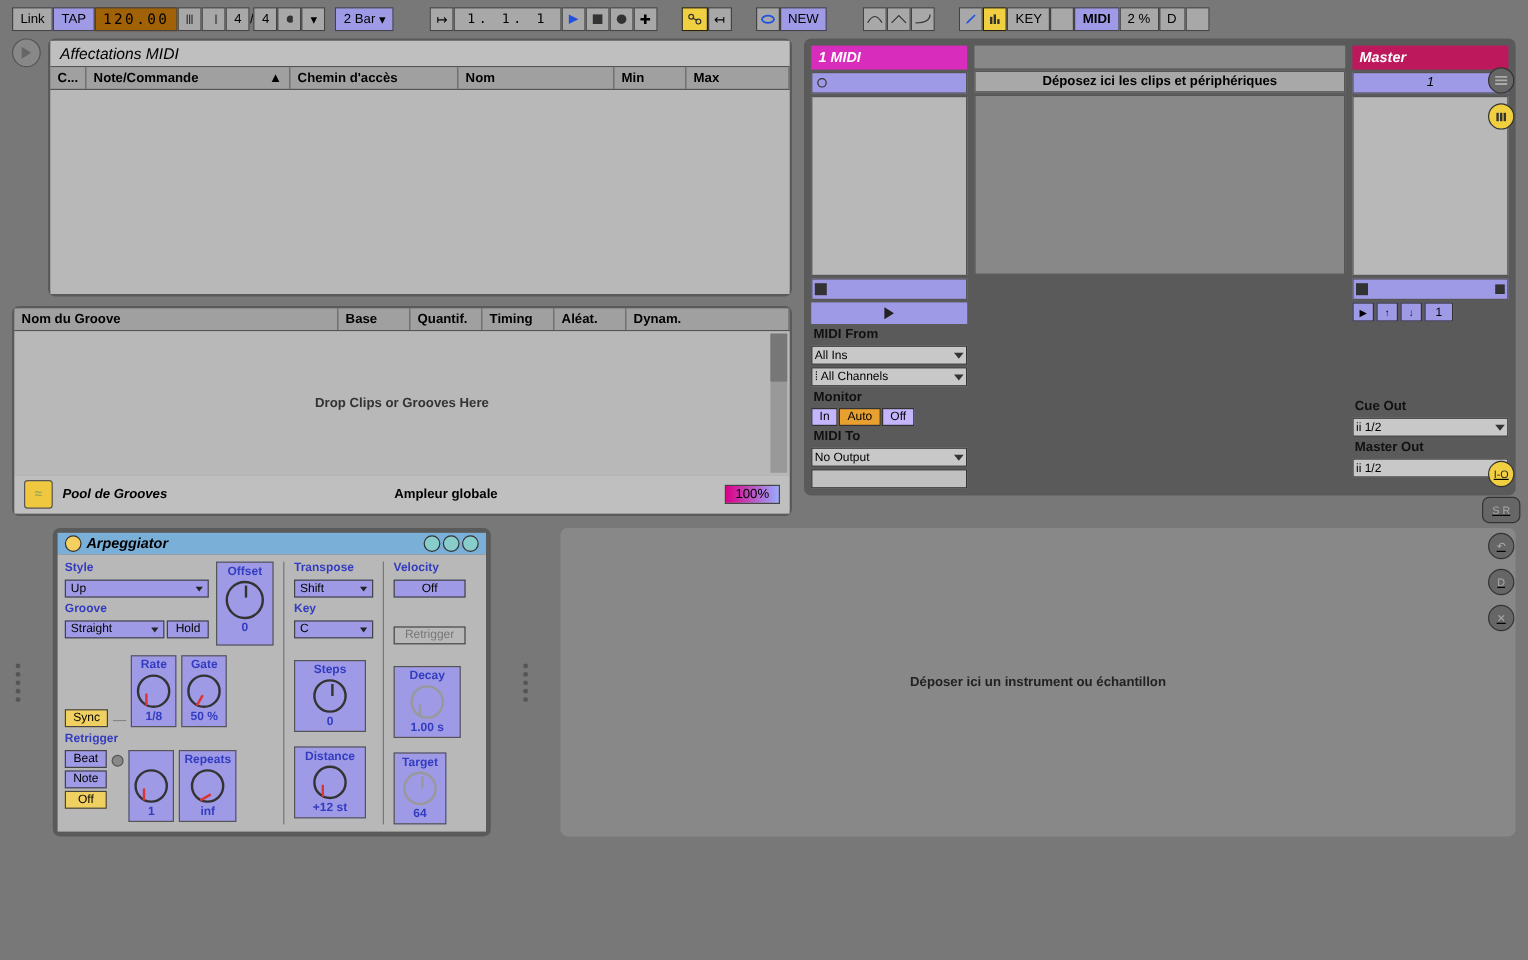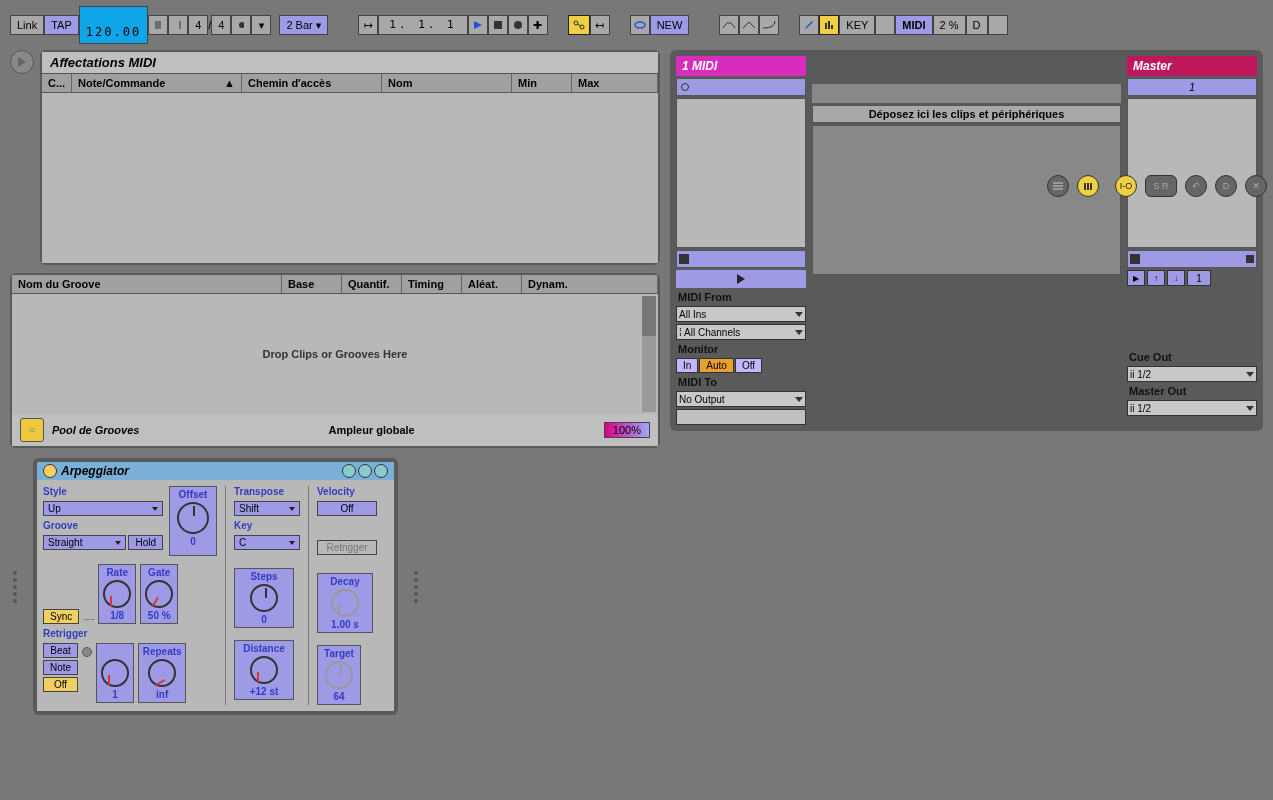--- a/index.html
+++ b/index.html
@@ -1,70 +1,70 @@
 <!DOCTYPE html>
 <html><head>
 <meta charset="utf-8">
 <style>
 * { box-sizing: border-box; margin: 0; padding: 0; font-family: "Helvetica Neue", Arial, sans-serif; }
 body { background: #787878; width: 1273px; height: 800px; overflow: hidden; font-size: 11px; color: #000; }
 .topbar { display: flex; align-items: center; gap: 0; padding: 6px 10px; background: #787878; }
 .btn { background: #a8a8a8; border: 1px solid #444; padding: 2px 6px; font-size: 11px; height: 20px; display: inline-flex; align-items: center; justify-content: center; cursor: pointer; }
 .btn-purple { background: #9e9ae6; border: 1px solid #444; padding: 2px 6px; height: 20px; display: inline-flex; align-items: center; cursor: pointer; font-size: 11px; }
 .btn-yellow { background: #f0d040; border: 1px solid #222; padding:2px 4px; height:20px; display:inline-flex; align-items:center; cursor:pointer; }
-.tempo { background: #0ea5e9; border: 1px solid #444; height: 20px; padding: 18px 6px; font-size: 12px; letter-spacing: 2px; font-family: monospace; }
+.tempo { background: #a16207; border: 1px solid #444; height: 20px; padding: 2px 6px; font-size: 12px; letter-spacing: 2px; font-family: monospace; }
 .transport-counter { background: #a8a8a8; border:1px solid #444; padding:2px 10px; height:20px; font-family: monospace; letter-spacing: 3px; }
 .icon-btn { width: 20px; height: 20px; border: 1px solid #444; background: #a8a8a8; display:inline-flex; align-items:center; justify-content:center; cursor:pointer; }
 .spacer { flex: 0 0 8px; }
 .main { display: flex; gap: 10px; padding: 0 10px; }
 .left-col { width: 650px; display:flex; flex-direction:column; gap:8px; }
 .right-col { flex: 1; }
 .panel { background: #878787; border: 2px solid #5a5a5a; border-radius: 6px; }
-.panel-header { background: #bfbfbf; padding: 3px 8px; font-weight: bold; font-style: italic; font-size: 13px; border-bottom: 1px solid #555; }
+.panel-header { background: #bfbfbf; padding: 3px 8px; font-weight: normal; font-style: italic; font-size: 13px; border-bottom: 1px solid #555; }
 .play-circle { width:24px; height:24px; background:#888; border:1px solid #555; border-radius:50%; display:inline-flex; align-items:center; justify-content:center; margin-right:6px; }
 .tri { width:0; height:0; border-left:8px solid #666; border-top:5px solid transparent; border-bottom:5px solid transparent; }
 .col-headers { display:flex; background:#a0a0a0; border-bottom:1px solid #555; }
 .col-h { padding:3px 6px; border-right:1px solid #666; font-weight:bold; font-size:11px; }
 .empty-area { height: 170px; background: #b8b8b8; }
 .groove-drop { height: 120px; background:#b8b8b8; display:flex; align-items:center; justify-content:center; font-weight:bold; color:#333; position:relative; }
 .groove-drop .scrollbar { position:absolute; right:2px; top:2px; bottom:2px; width:14px; background:#999; }
 .groove-drop .thumb { position:absolute; right:2px; top:2px; width:14px; height:40px; background:#777; }
 .groove-footer { display:flex; align-items:center; padding:4px 8px; background:#bfbfbf; }
 .groove-icon { width:24px; height:24px; background:#f0c840; border:1px solid #555; border-radius:3px; display:flex; align-items:center; justify-content:center; margin-right:8px; color:#9a5; font-weight:bold; }
 .amp-box { margin-left:auto; background:linear-gradient(to right,#d08,#9af); border:1px solid #444; padding:1px 8px; font-size:11px; }
 
 .session { background:#5a5a5a; border-radius:6px; padding:6px; display:flex; gap:6px; }
 .track-col { display:flex; flex-direction:column; gap:2px; }
 .track-col.midi { width: 130px; }
-.track-col.drop { flex:1;margin-top:28px; }
+.track-col.drop { flex:1; }
 .track-col.master { width: 130px; }
 .track-header { background:#d82cbc; color:#fff; font-weight:bold; font-style:italic; padding:3px 6px; font-size:12px; }
 .track-header.master-h { background:#be185d; }
 .clip-slot { background:#9e9ae6; height:18px; border:1px solid #555; display:flex; align-items:center; padding:0 4px; }
 .clip-slot .stop-sq { width:8px; height:8px; border:1px solid #333; border-radius:50%; }
 .clip-area { height:150px; background:#b8b8b8; border:1px solid #555; }
 .drop-msg { background:#a8a8a8; height:18px; display:flex; align-items:center; justify-content:center; border:1px solid #555; font-weight:bold; font-size:11px; }
 .drop-big { height:150px; background:#888; border:1px solid #555; }
 .stop-row { background:#9e9ae6; height:18px; border:1px solid #555; display:flex; align-items:center; padding:2px; }
 .stop-row .sq { width:10px; height:10px; background:#333; }
 .play-row { background:#9e9ae6; height:18px; display:flex; align-items:center; justify-content:center; }
 .play-row .tri2 { width:0; height:0; border-left:8px solid #222; border-top:5px solid transparent; border-bottom:5px solid transparent; }
 .io-label { font-weight:bold; font-size:11px; padding:1px 2px; color:#111; }
 .select { width:100%; background:#c8c8c8; border:1px solid #333; height:16px; font-size:10px; padding:0 2px; display:flex; align-items:center; justify-content:space-between; }
 .select .caret { width:0; height:0; border-left:4px solid transparent; border-right:4px solid transparent; border-top:5px solid #333; }
 .monitor-row { display:flex; gap:1px; }
 .mon-btn { background:#c4b5fd; border:1px solid #333; padding:1px 6px; font-size:10px; cursor:pointer; }
 .mon-btn.auto { background:#e8a030; }
 .blank-sel { width:100%; height:16px; background:#c0c0c0; border:1px solid #333; }
 
-.sidebar-knob { position:absolute; right:6px; top:56px; display:flex; gap:8px; align-items:center; }
+.sidebar-knob { position:absolute; right:6px; top:56px; display:flex; flex-direction:column; gap:8px; align-items:center;text-decoration:underline; }
 .circle-btn { width:22px; height:22px; border-radius:50%; background:#666; border:1px solid #333; display:flex; align-items:center; justify-content:center; cursor:pointer; font-size:9px; color:#aaa; }
 .circle-btn.yellow { background:#f0d040; color:#222; }
 
-.device-area { display:flex; gap:13px; padding:10px; }
+.device-area { display:flex; gap:24px; padding:10px; }
 .device { background:#5a5a5a; border-radius:6px; padding:4px; width:365px; }
 .device-title { background:#7ab0d8; padding:2px 6px; font-weight:bold; font-style:italic; font-size:12px; display:flex; align-items:center; }
 .device-title .orb { width:14px; height:14px; border-radius:50%; background:#f5d060; border:1px solid #333; margin-right:4px; }
 .device-title .right-icons { margin-left:auto; display:flex; gap:2px; }
 .device-title .ri { width:14px; height:14px; border:1px solid #333; background:#8cc; border-radius:50%; }
 .device-body { background:#b8b8b8; padding:6px; display:flex; gap:6px; }
 .dcol { display:flex; flex-direction:column; gap:4px; }
 .dlabel { color:#333cc0; font-weight:600; font-size:10px; text-align:center; }
 .dsel { background:#9e9ae6; border:1px solid #444; font-size:10px; padding:1px 4px; display:flex; justify-content:space-between; align-items:center; }
 .dsel .caret2 { width:0; height:0; border-left:3px solid transparent; border-right:3px solid transparent; border-top:4px solid #222; }
@@ -478,13 +478,14 @@
       </div>
     </div>
   </div>
   <div class="vstrips">
       <div></div>
       <div></div>
       <div></div>
       <div></div>
       <div></div>
     </div>
+  <div class="drop-target">Déposer ici un instrument ou échantillon</div>
 </div>
 
 </body></html>

